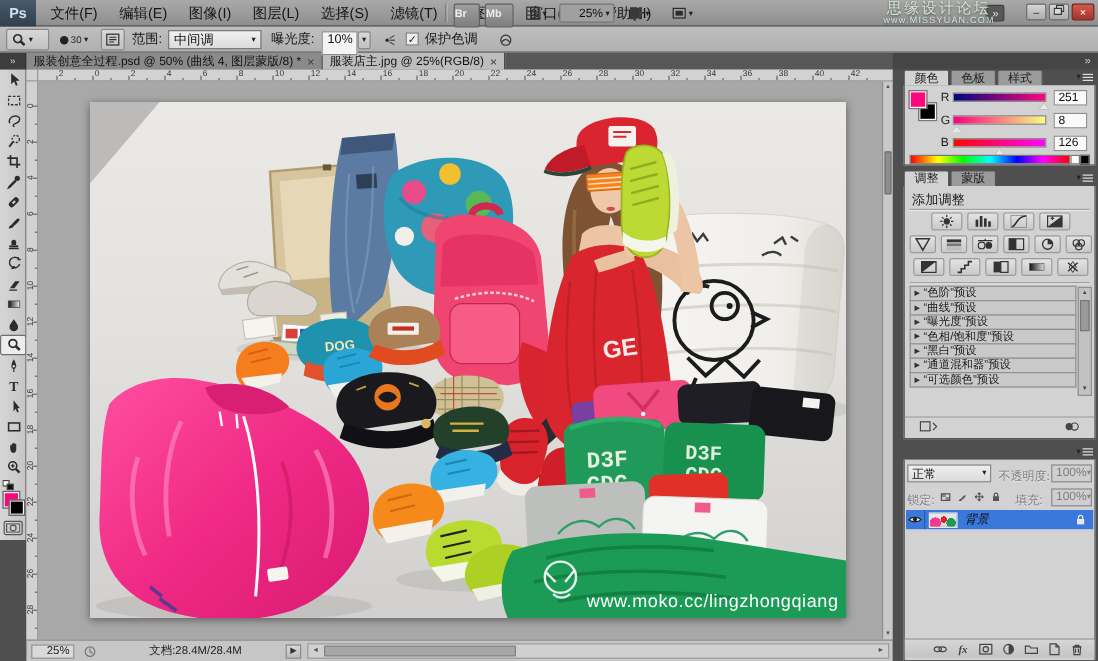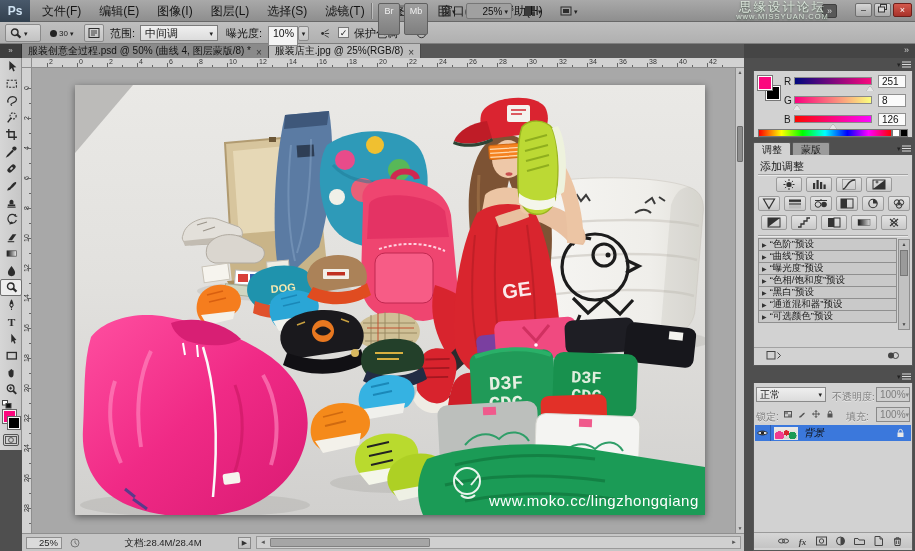--- a/index.html
+++ b/index.html
@@ -5,21 +5,21 @@
   *{box-sizing:border-box;margin:0;padding:0;}
   body{margin:0;background:#2b2b2b;font-family:"Liberation Sans","DejaVu Sans",sans-serif;}
   #app{position:relative;width:915px;height:551px;overflow:hidden;background:#4f4f4f;font-family:"Liberation Sans","DejaVu Sans",sans-serif;}
 
   
   #menubar{position:absolute;left:0;top:0;width:915px;height:22px;background:linear-gradient(#a9a9a9,#8e8e8e);border-bottom:1px solid #686868;z-index:5;}
   #ps-logo{position:absolute;left:0;top:0;width:30px;height:22px;background:linear-gradient(#49596b,#32404e);color:#cfe2f2;font-size:12px;font-weight:bold;text-align:center;line-height:22px;}
   #menu-items{position:absolute;left:33px;top:0;height:22px;display:flex;}
   .menu-item{font-size:12px;color:#151515;line-height:22px;padding:0 9px;white-space:nowrap;cursor:default;}
   .vdiv{position:absolute;top:3px;width:1px;height:16px;background:#757575;box-shadow:1px 0 0 rgba(255,255,255,.35);}
-  .app-chip{position:absolute;top:3px;height:32px;background:linear-gradient(#9f9f9f,#7f7f7f);border:1px solid #606060;border-radius:2px;color:#f0f0f0;font-size:9px;font-weight:normal;text-align:center;line-height:14px;}
+  .app-chip{position:absolute;top:3px;height:20px;background:linear-gradient(#9f9f9f,#7f7f7f);border:1px solid #606060;border-radius:2px;color:#f0f0f0;font-size:9px;font-weight:bold;text-align:left;line-height:14px;}
   .bar-ic{position:absolute;top:3px;height:16px;display:flex;align-items:center;gap:2px;padding:0 3px;border:1px solid transparent;border-radius:2px;}
   .caret{font-size:7px;color:#222;line-height:1;}
   #ws-items{position:absolute;left:692px;top:0;height:22px;display:flex;}
   .ws-item{font-size:11px;color:#1a1a1a;line-height:22px;padding:0 6px;white-space:nowrap;}
   #ws-more{position:absolute;left:822px;top:4px;width:15px;height:14px;background:#585858;border:1px solid #3f3f3f;border-radius:2px;color:#ddd;font-size:9px;text-align:center;line-height:12px;}
   .winbtn{position:absolute;top:3px;width:17px;height:14px;background:linear-gradient(#d6d6d6,#ababab);border:1px solid #6f6f6f;border-radius:2px;text-align:center;font-size:9px;line-height:12px;color:#222;}
   #win-close{background:linear-gradient(#d4594c,#a8322a);color:#fff;border-color:#6f1f1a;width:19px;}
   #watermark-top{position:absolute;left:700px;top:1px;width:165px;text-align:center;z-index:50;pointer-events:none;color:rgba(223,234,223,.92);text-shadow:0 1px 2px rgba(50,70,55,.85);}
   #watermark-top .l1{font-size:12.5px;letter-spacing:2px;line-height:12px;}
   #watermark-top .l2{font-size:7.5px;letter-spacing:1px;line-height:8px;}
@@ -777,20 +777,21 @@
     <div id="status-play">▶</div>
     <div id="hscroll">
       <div class="hsbtn" style="left:0;">◄</div>
       <div id="hthumb"></div>
       <div class="hsbtn" style="right:0;">►</div>
     </div>
   </div>
 
   <div id="dock">
 
+    <div class="ptabs" style="top:0;" id="color-tabs"><span class="ptab active">颜色</span><span class="ptab">色板</span><span class="ptab">样式</span></div>
     <div class="pmenu" style="top:1px;">
         <span class="caret">▾</span>
         <svg width="9" height="7" viewBox="0 0 9 7">
           <path d="M0 1 H9 M0 3.5 H9 M0 6 H9" stroke="#ddd"></path>
         </svg>
       </div>
     <div class="pbody" style="top:13px;height:67px;" id="color-body">
       <div id="cp-fg" style="position: absolute; left: 4px; top: 5px; width: 14px; height: 14px; border: 1px solid rgb(255, 255, 255); outline: rgb(119, 119, 119) solid 1px; z-index: 2; background: rgb(251, 8, 126);"></div>
       <div id="cp-bg" style="position:absolute;left:12px;top:15px;width:14px;height:14px;border:1px solid #fff;outline:1px solid #777;background:#000;"></div>
 

